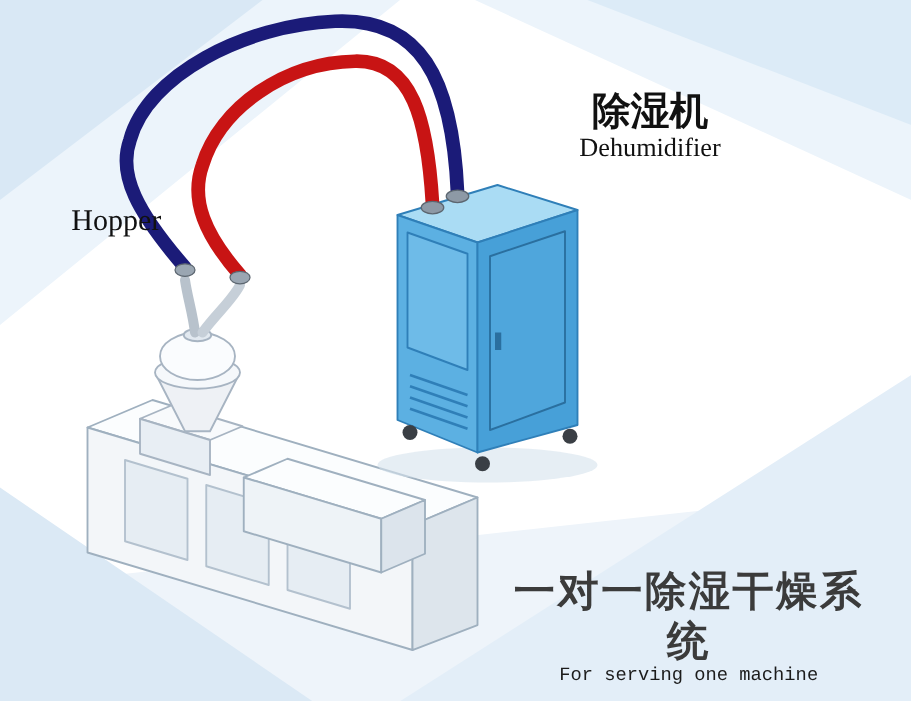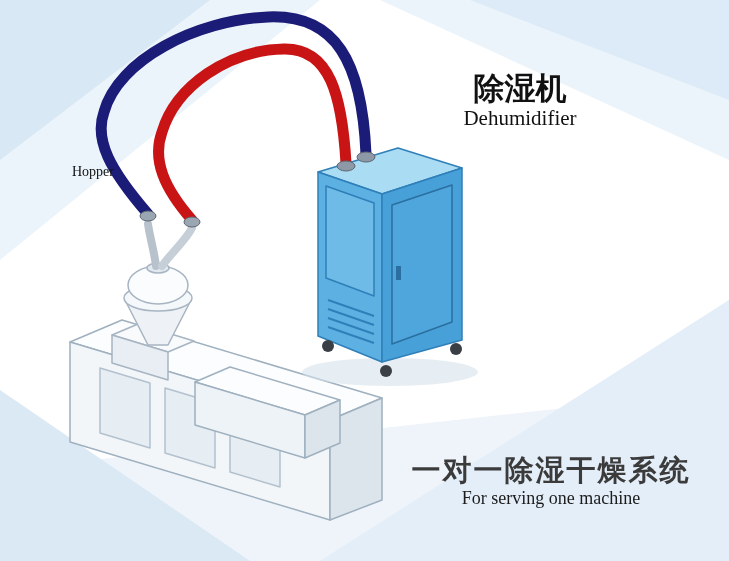--- a/index.html
+++ b/index.html
@@ -22,21 +22,21 @@
     font-family: "Liberation Sans", sans-serif;
     line-height: 1.1;
   }
   .label-en {
     font-family: "Liberation Serif", serif;
     color: #111111;
     line-height: 1.15;
   }
   #dryer-label { left: 18px; top: 164px; width: 150px; }
   #dryer-label .label-cn { font-size: 27px; }
-  #dryer-label .label-en { font-size: 14px; }
+  #dryer-label .label-en { font-size: 24px; }
 
   #dehumidifier-label { left: 420px; top: 72px; width: 200px; }
   #dehumidifier-label .label-cn { font-size: 31px; }
   #dehumidifier-label .label-en { font-size: 21px; }
 
   
   #headline {
     left: 65px; top: 234px; width: 600px;
     color: #1677e0;
     font-weight: bold;
@@ -46,29 +46,29 @@
     text-shadow:
       -2px -2px 0 #ffffff, 2px -2px 0 #ffffff,
       -2px  2px 0 #ffffff, 2px  2px 0 #ffffff,
        0   -3px 0 #ffffff, 0    3px 0 #ffffff,
       -3px  0   0 #ffffff, 3px  0   0 #ffffff;
   }
 
   
   #footer-caption { left: 401px; top: 453px; width: 300px; }
   #footer-caption .footer-cn {
-    font-size: 29px;
+    font-size: 33px;
     font-weight: bold;
     color: #3b3b3b;
     letter-spacing: 2px;
     line-height: 1.2;
   }
   #footer-caption .footer-en {
-    font-family: Liberation Serif, serif;
-    font-size: 18px;
+    font-family: Liberation Mono, monospace;
+    font-size: 15px;
     color: #1c1c1c;
     margin-top: 0;
   }
 </style>
 </head>
 <body>
 
 <div id="stage">
 
   <svg id="scene-svg" width="729" height="561" viewBox="0 0 729 561">

